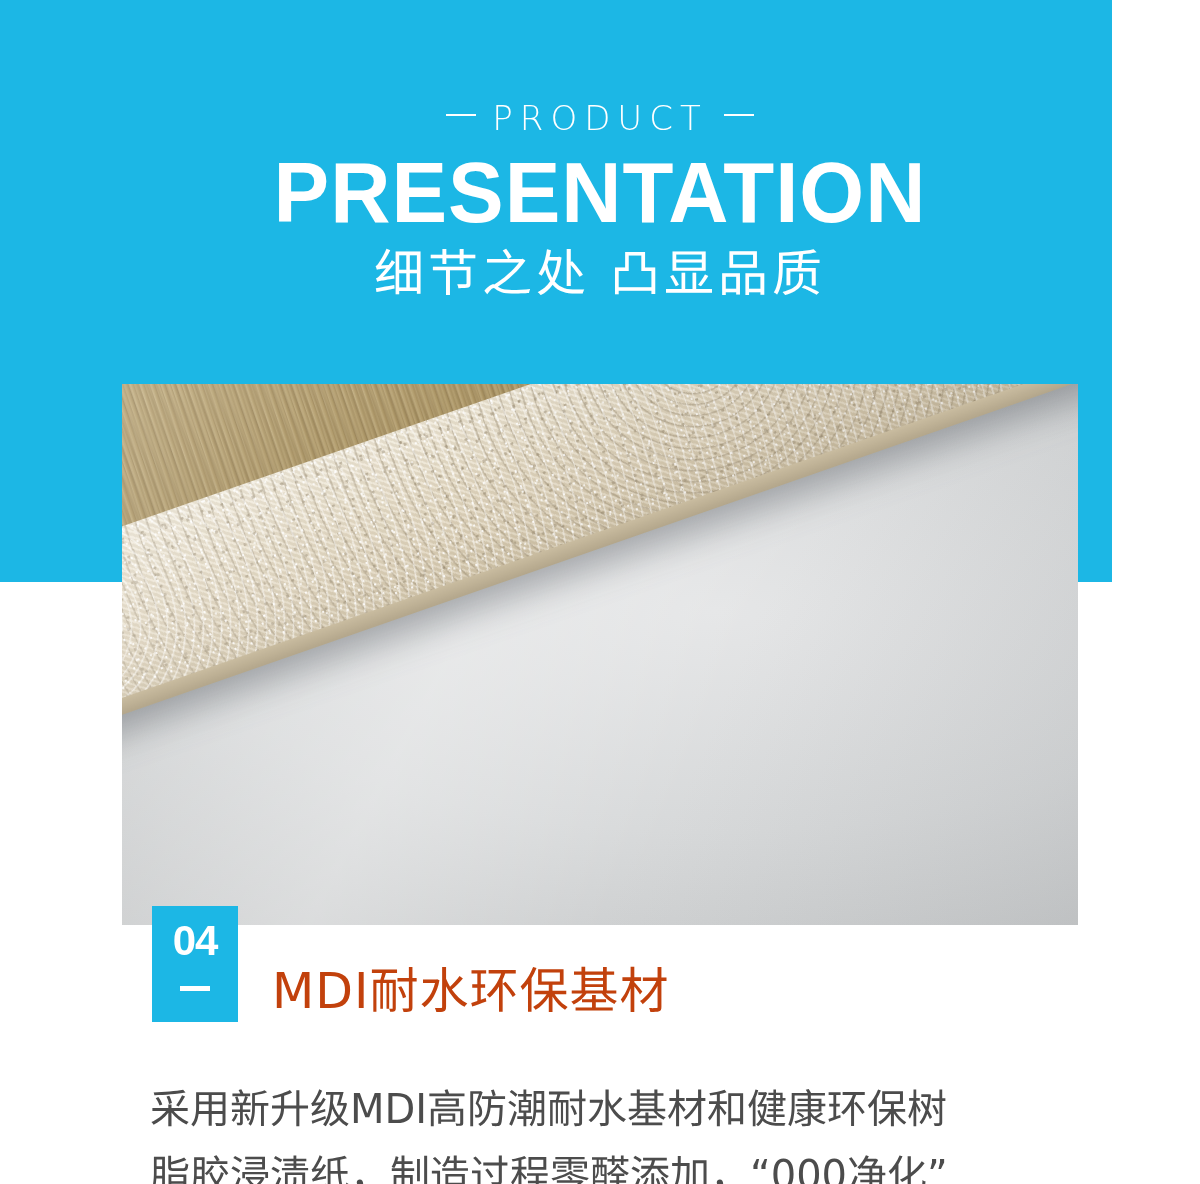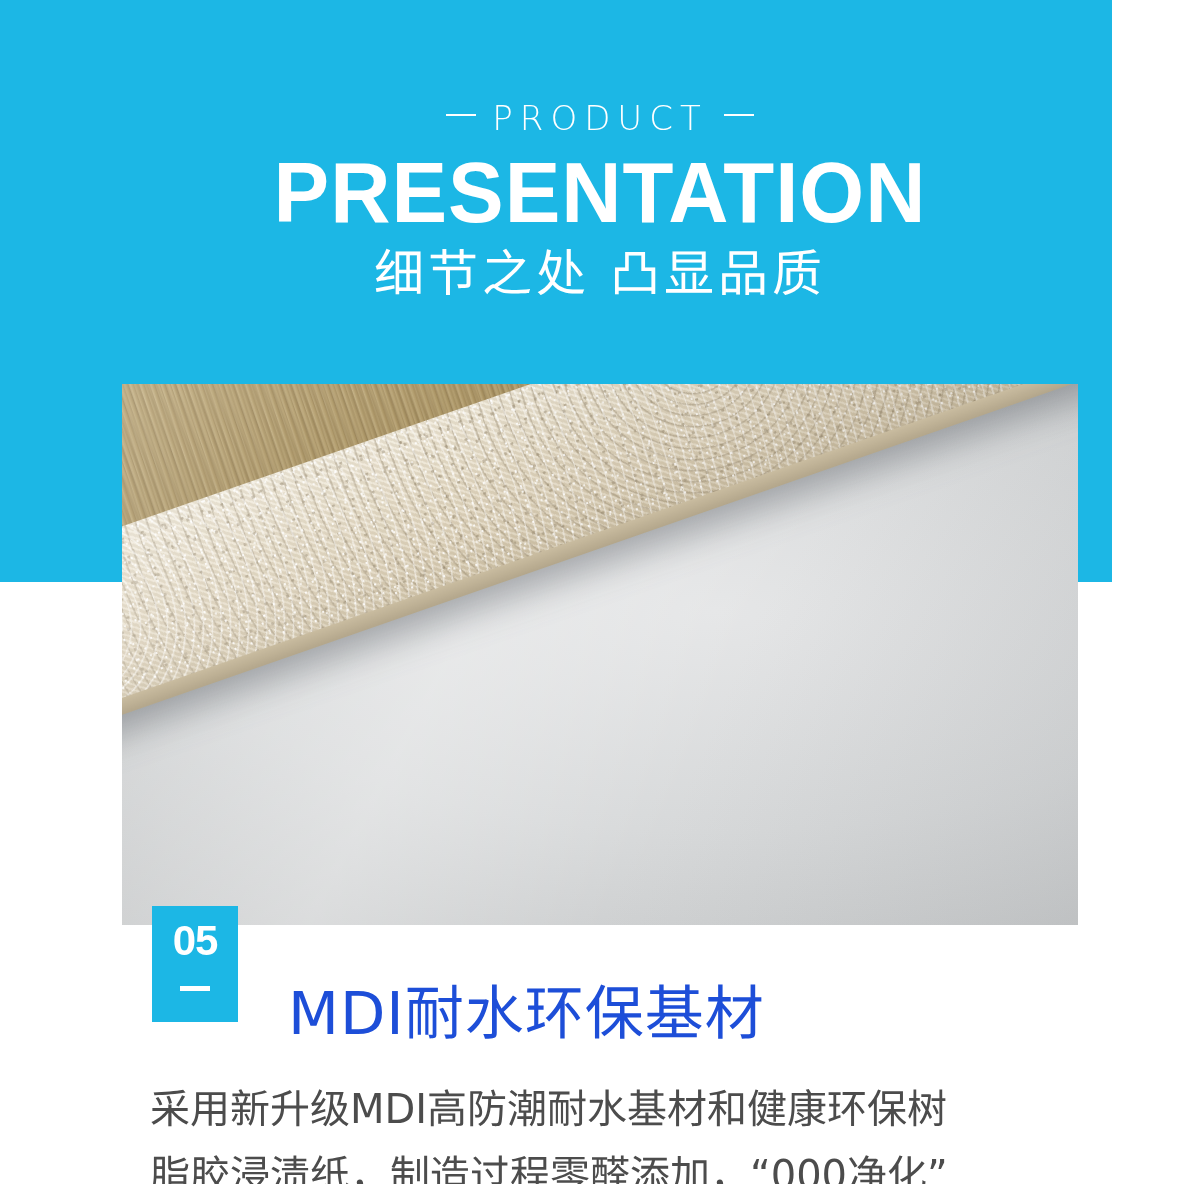--- a/index.html
+++ b/index.html
@@ -230,23 +230,23 @@
     width: 30px;
     height: 5px;
     background: #ffffff;
   }
 
   
   .section-heading {
     position: absolute;
     left: 272px;
     top: 963px;
-    margin: 16px;
-    color: #1d4ed8;
-    font-size: 59px;
+    margin: 0;
+    color: #c2410c;
+    font-size: 49px;
     font-weight: 400;
     line-height: 1.18;
     letter-spacing: 1px;
     white-space: nowrap;
     font-family: "DejaVu Sans", "Liberation Sans", sans-serif;
   }
 
   
   .section-body {
     position: absolute;
@@ -295,21 +295,21 @@
 
       <div class="plank-core"></div>
       <div class="plank-core-shade"></div>
 
       <div class="plank-bottom-face"></div>
 
     </div>
   </div>
 
   <div class="badge">
-    <div class="badge-num">05</div>
+    <div class="badge-num">04</div>
     <div class="badge-rule"></div>
   </div>
 
   <h3 class="section-heading">MDI耐水环保基材</h3>
 
   <p class="section-body">
     <span class="line">采用新升级MDI高防潮耐水基材和健康环保树</span>
     <span class="line">脂胶浸渍纸，制造过程零醛添加，“000净化”</span>
   </p>
 

